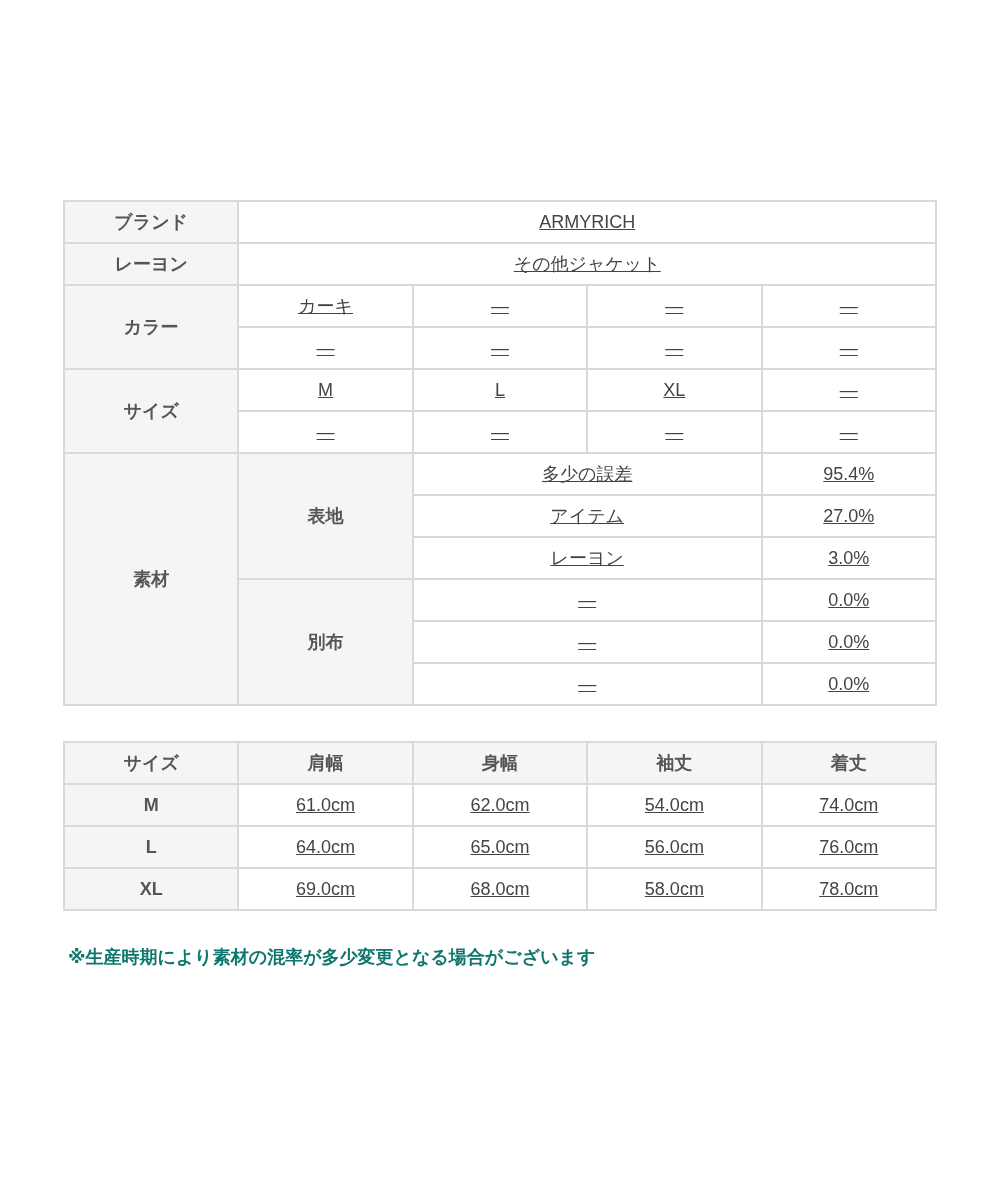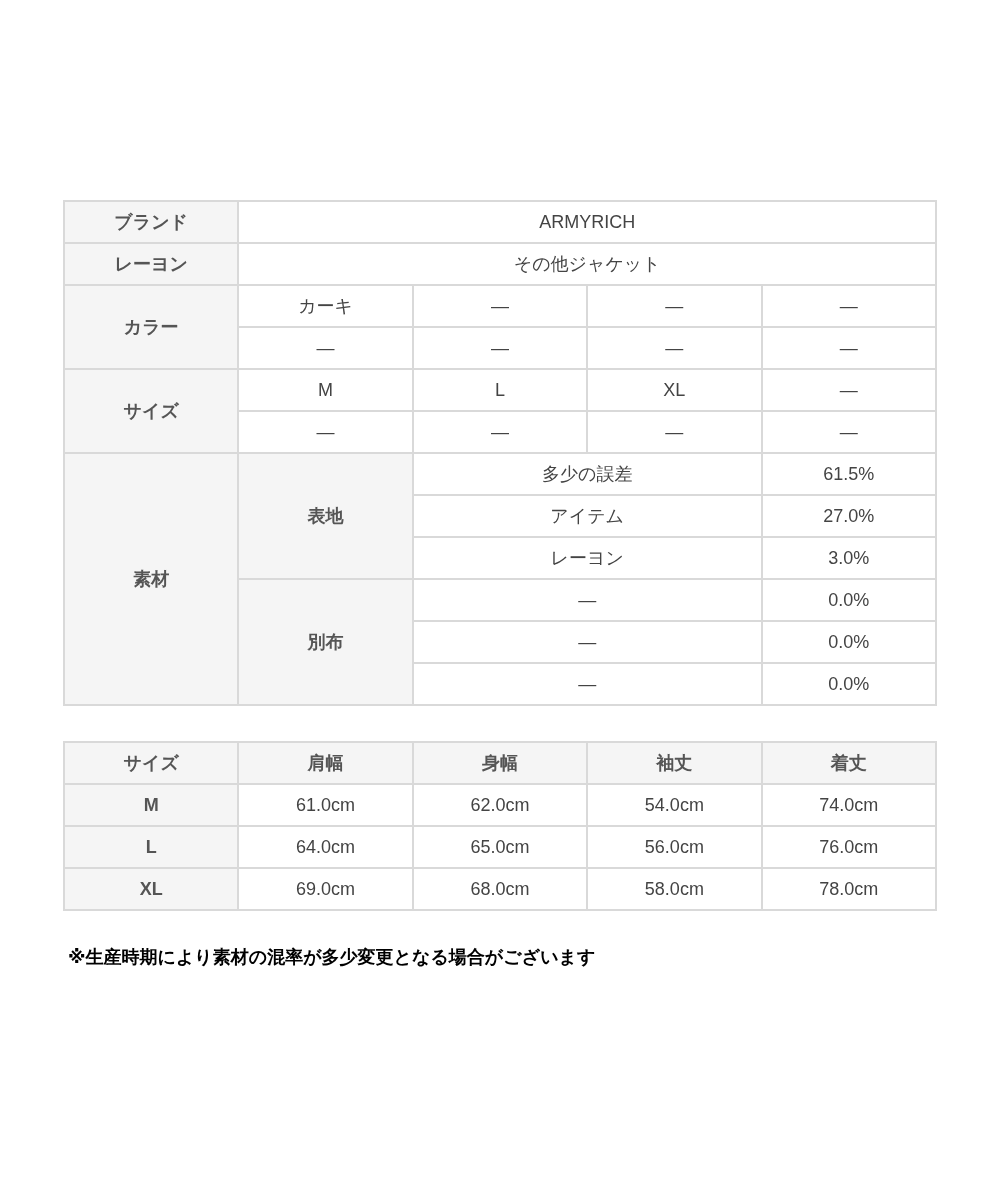--- a/index.html
+++ b/index.html
@@ -38,32 +38,33 @@
   }
   th {
     background: #f5f5f5;
     color: #555555;
     font-weight: bold;
   }
   td {
     background: #ffffff;
     color: #444444;
     font-weight: normal;
+    text-decoration: underline;
   }
   .size-chart { margin-top: 35px; }
   .notes {
     margin-top: 26px;
     padding-left: 5px;
   }
   .notes p {
     margin: 0;
     line-height: 40px;
     font-size: 18px;
     font-weight: bold;
-    color: #000000;
+    color: #0f766e;
   }
 </style>
 </head>
 <body>
 
 <div class="page">
   <div class="content">
 
     <table class="spec-table">
       <colgroup>
@@ -105,21 +106,21 @@
         <tr>
           <td>—</td>
           <td>—</td>
           <td>—</td>
           <td>—</td>
         </tr>
         <tr>
           <th rowspan="6">素材</th>
           <th rowspan="3">表地</th>
           <td colspan="2">多少の誤差</td>
-          <td>61.5%</td>
+          <td>95.4%</td>
         </tr>
         <tr>
           <td colspan="2">アイテム</td>
           <td>27.0%</td>
         </tr>
         <tr>
           <td colspan="2">レーヨン</td>
           <td>3.0%</td>
         </tr>
         <tr>

